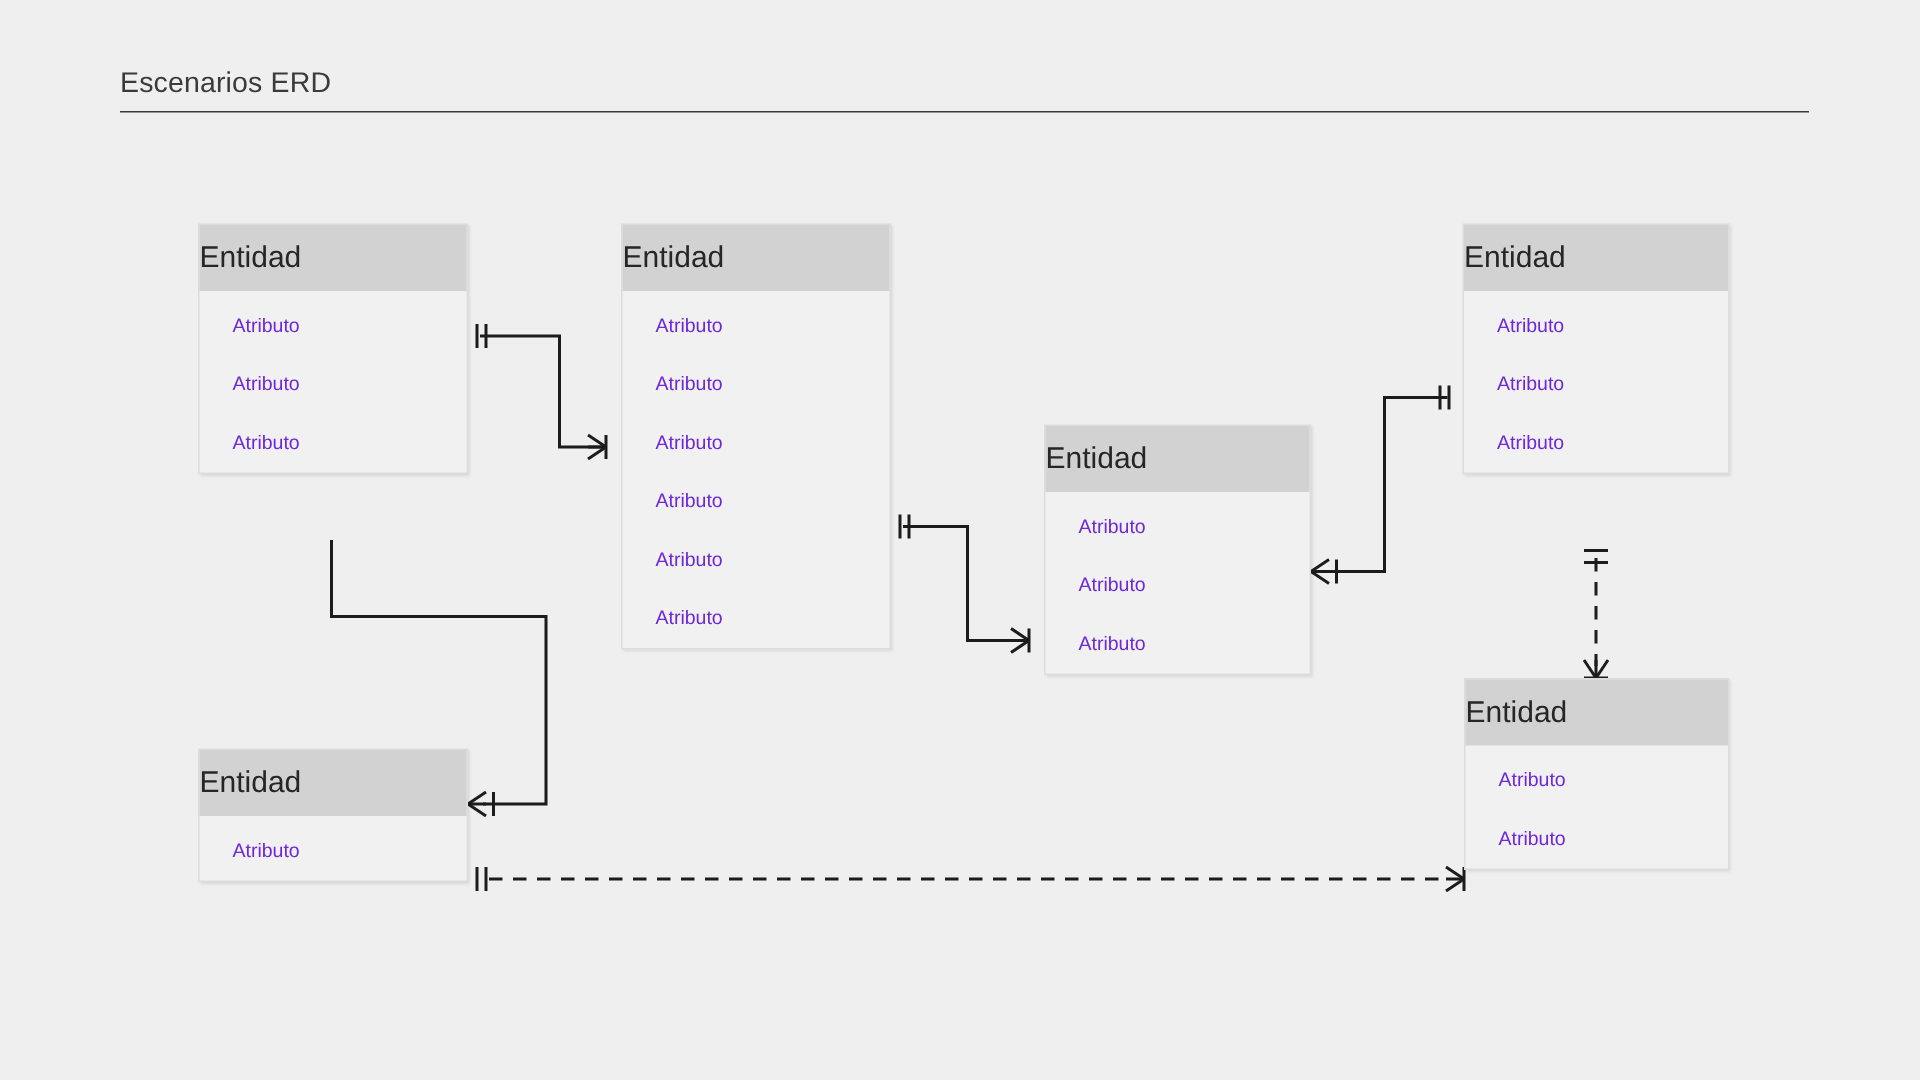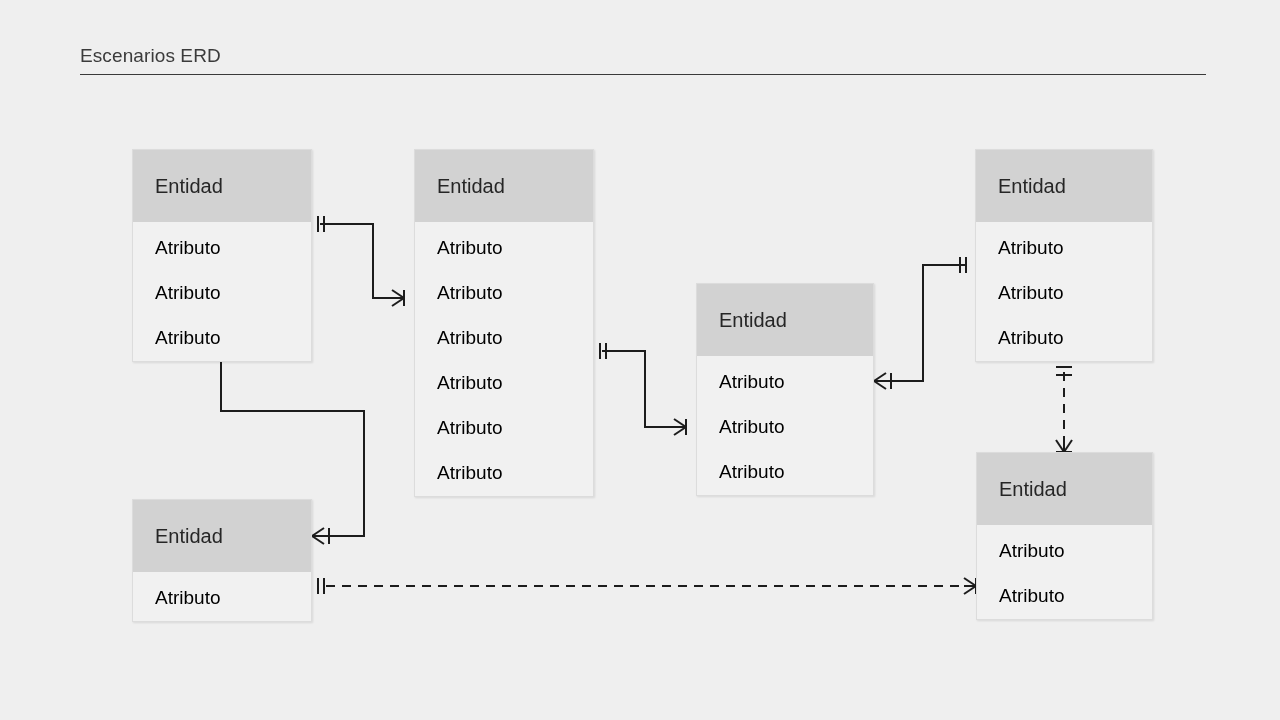--- a/index.html
+++ b/index.html
@@ -49,35 +49,34 @@
   
   .entity {
     position: absolute;
     box-sizing: border-box;
     background: #f1f1f1;
     border: 1px solid #dcdcdc;
     box-shadow: 1px 1px 2px rgba(0,0,0,0.10);
   }
   .entity-header {
     box-sizing: border-box;
-    height: 72px;
+    height: 44px;
     background: #d2d2d2;
     display: flex;
     align-items: center;
-    padding-left: 22px;
     font-size: 20px;
     color: #262626;
   }
   .entity-body {
     box-sizing: border-box;
     padding: 16px 0 14px 22px;
   }
   .attr {
-    font-size: 19px;
-    color: #000000;
+    font-size: 13px;
+    color: #6d28d9;
     line-height: 1;
     margin-bottom: 26px;
   }
   .attr:last-child { margin-bottom: 0; }
 
   .conn-line { stroke: #1c1c1c; stroke-width: 2; fill: none; }
   .conn-dash { stroke: #1c1c1c; stroke-width: 2; fill: none; stroke-dasharray: 9 7; }
   .marker { stroke: #1c1c1c; stroke-width: 2; fill: none; }
 </style>
 </head>

